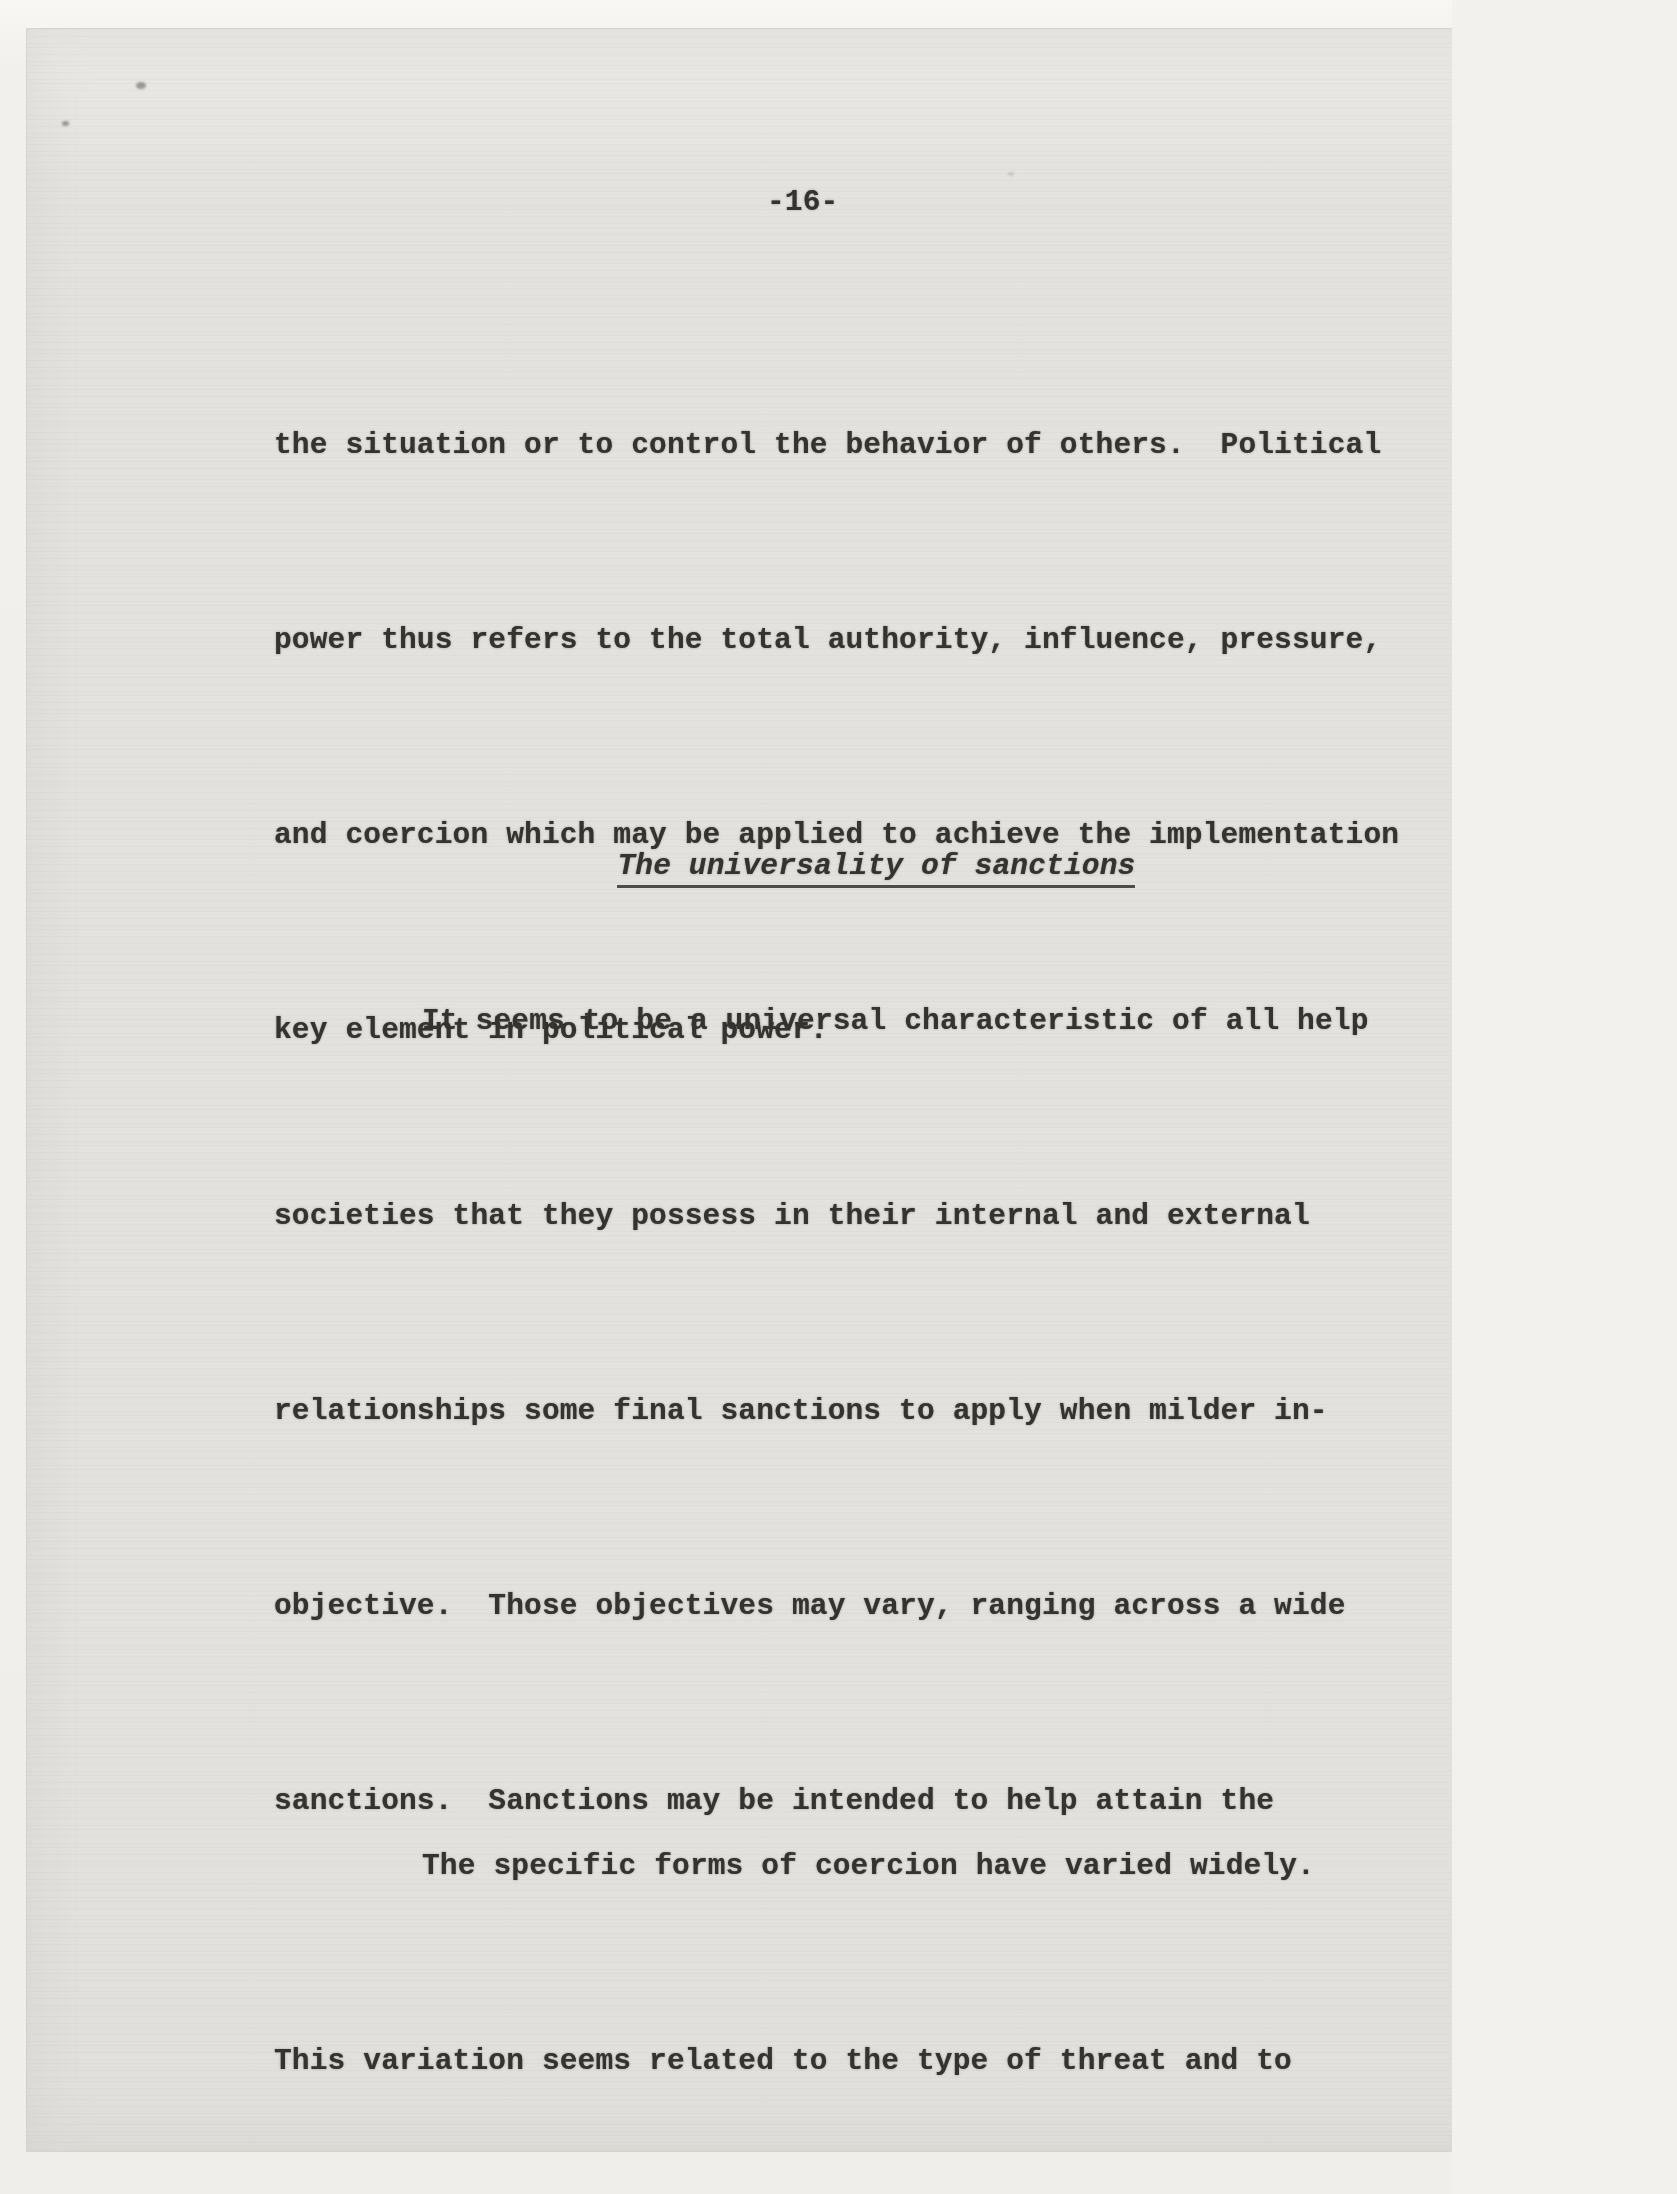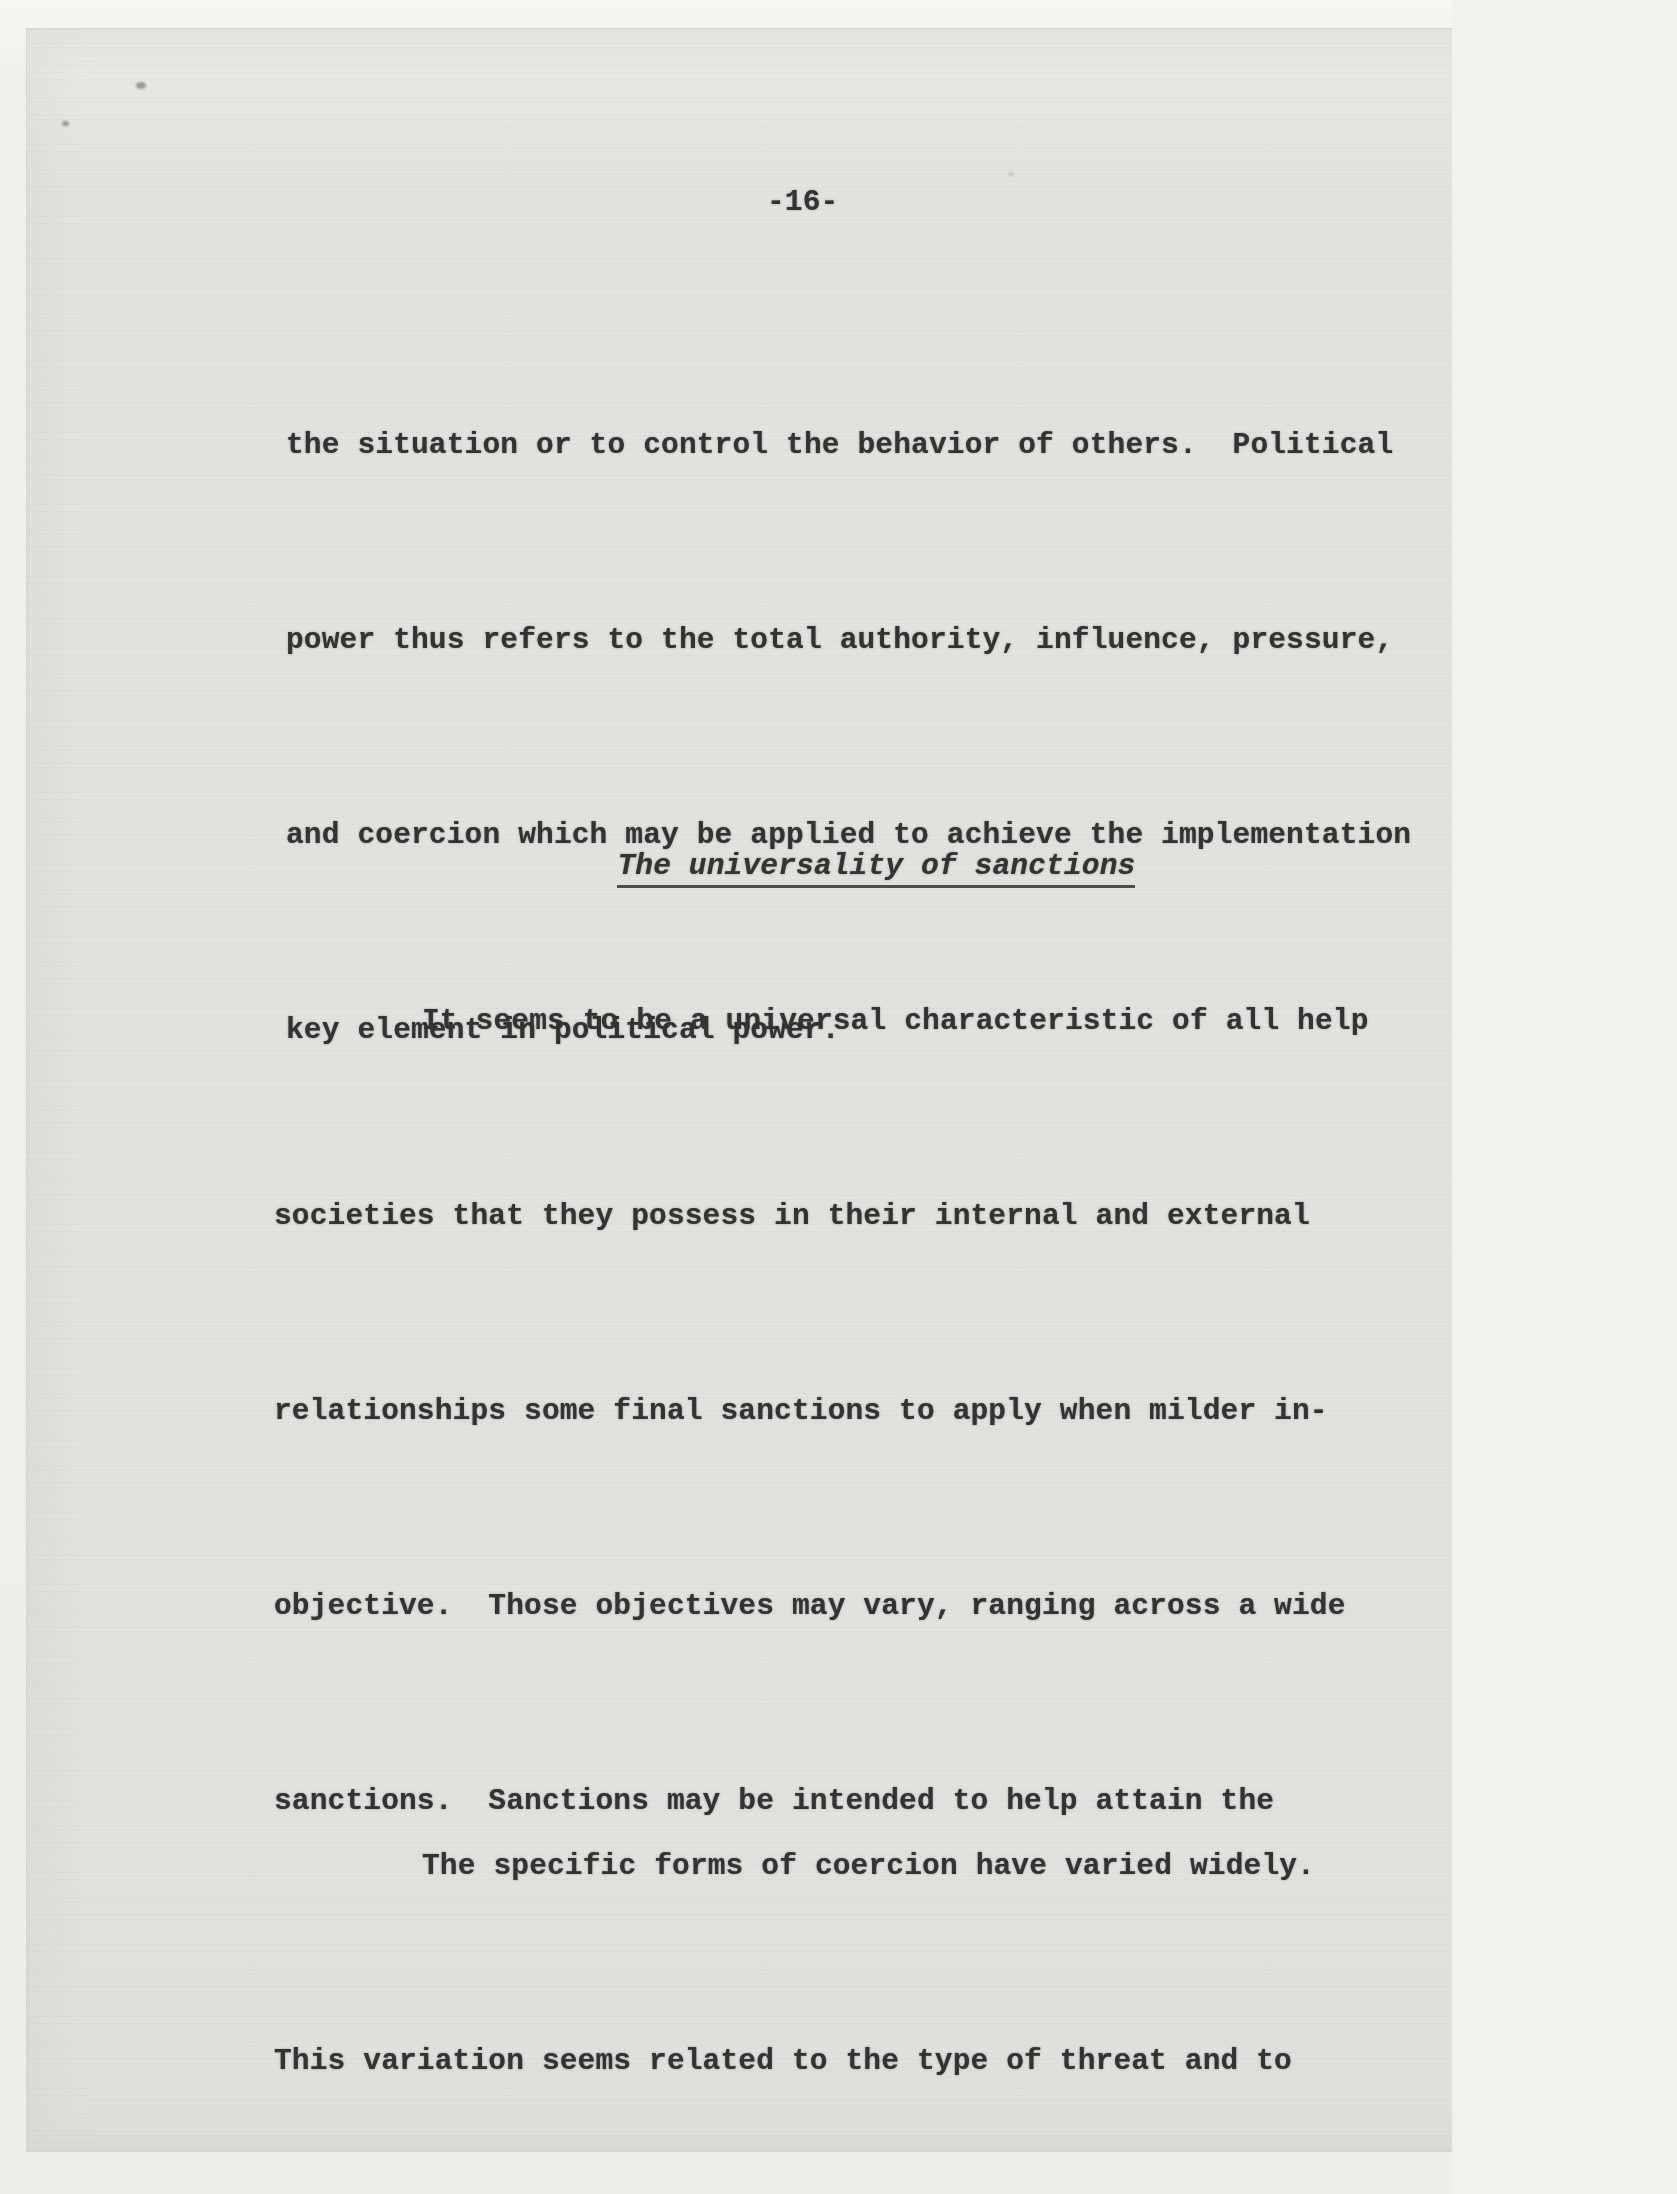--- a/index.html
+++ b/index.html
@@ -38,21 +38,21 @@
   }
   .ln { height: 65px; }
   .ind { padding-left: 148px; }
   .pageno { left: 767px; top: 170px; }
   .heading { left: 546px; top: 815px; line-height: 1.15; font-style: italic; }
   .heading .u {
     display: inline-block;
     border-bottom: 3px solid rgba(50,49,45,0.85);
     padding-bottom: 1.8px;
   }
-  #para1 { left: 286px; top: 283px; }
+  #para1 { left: 274px; top: 283px; }
   #para2 { left: 274px; top: 859px; }
   #para3 { left: 274px; top: 1704px; }
   
   .speck {
     position: absolute;
     background: rgba(62,60,56,0.45);
     border-radius: 50%;
     filter: blur(1.2px);
   }
   .speck.s1 { left: 136px; top: 82px; width: 9.7px; height: 6.6px; }

